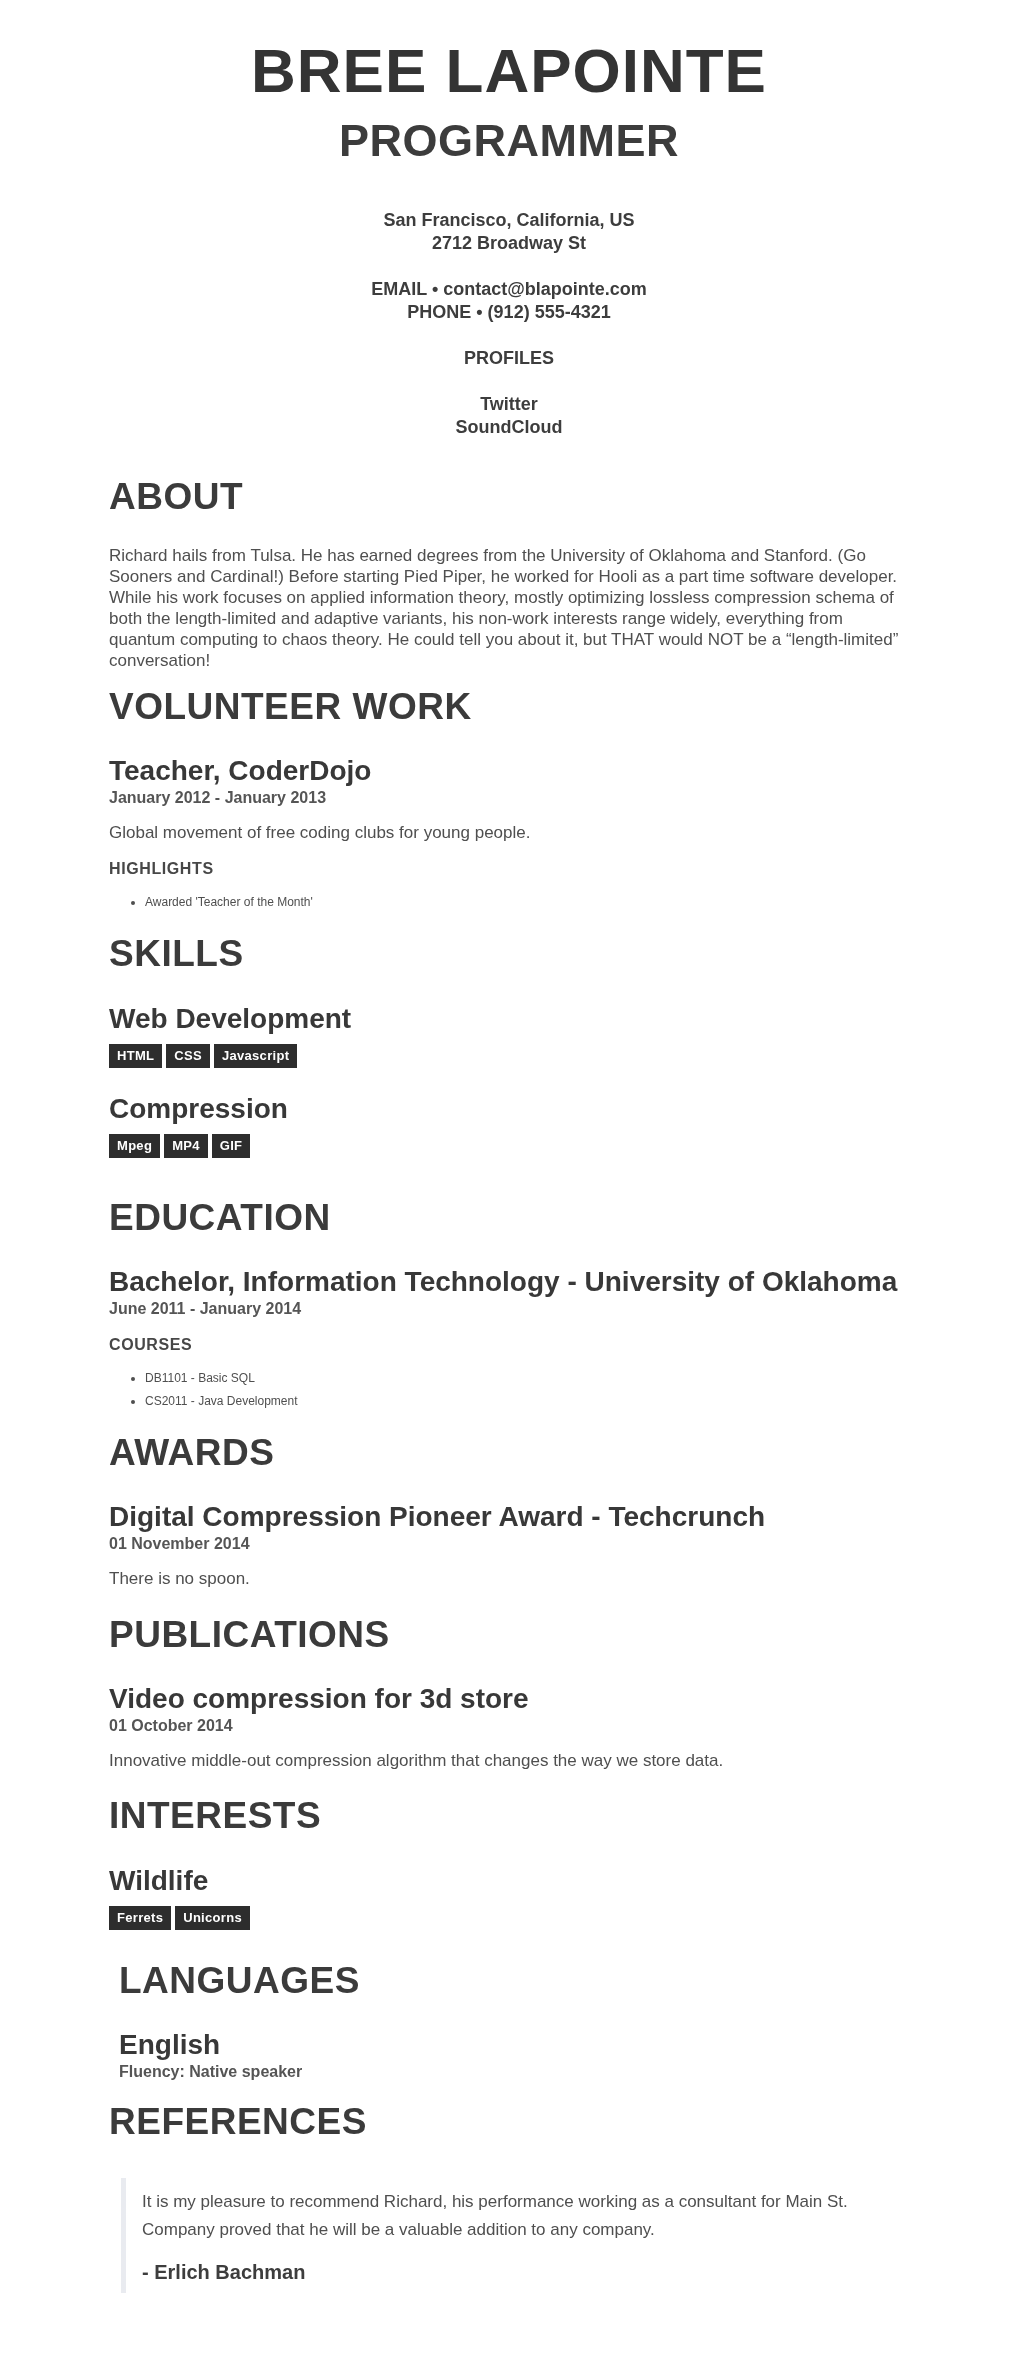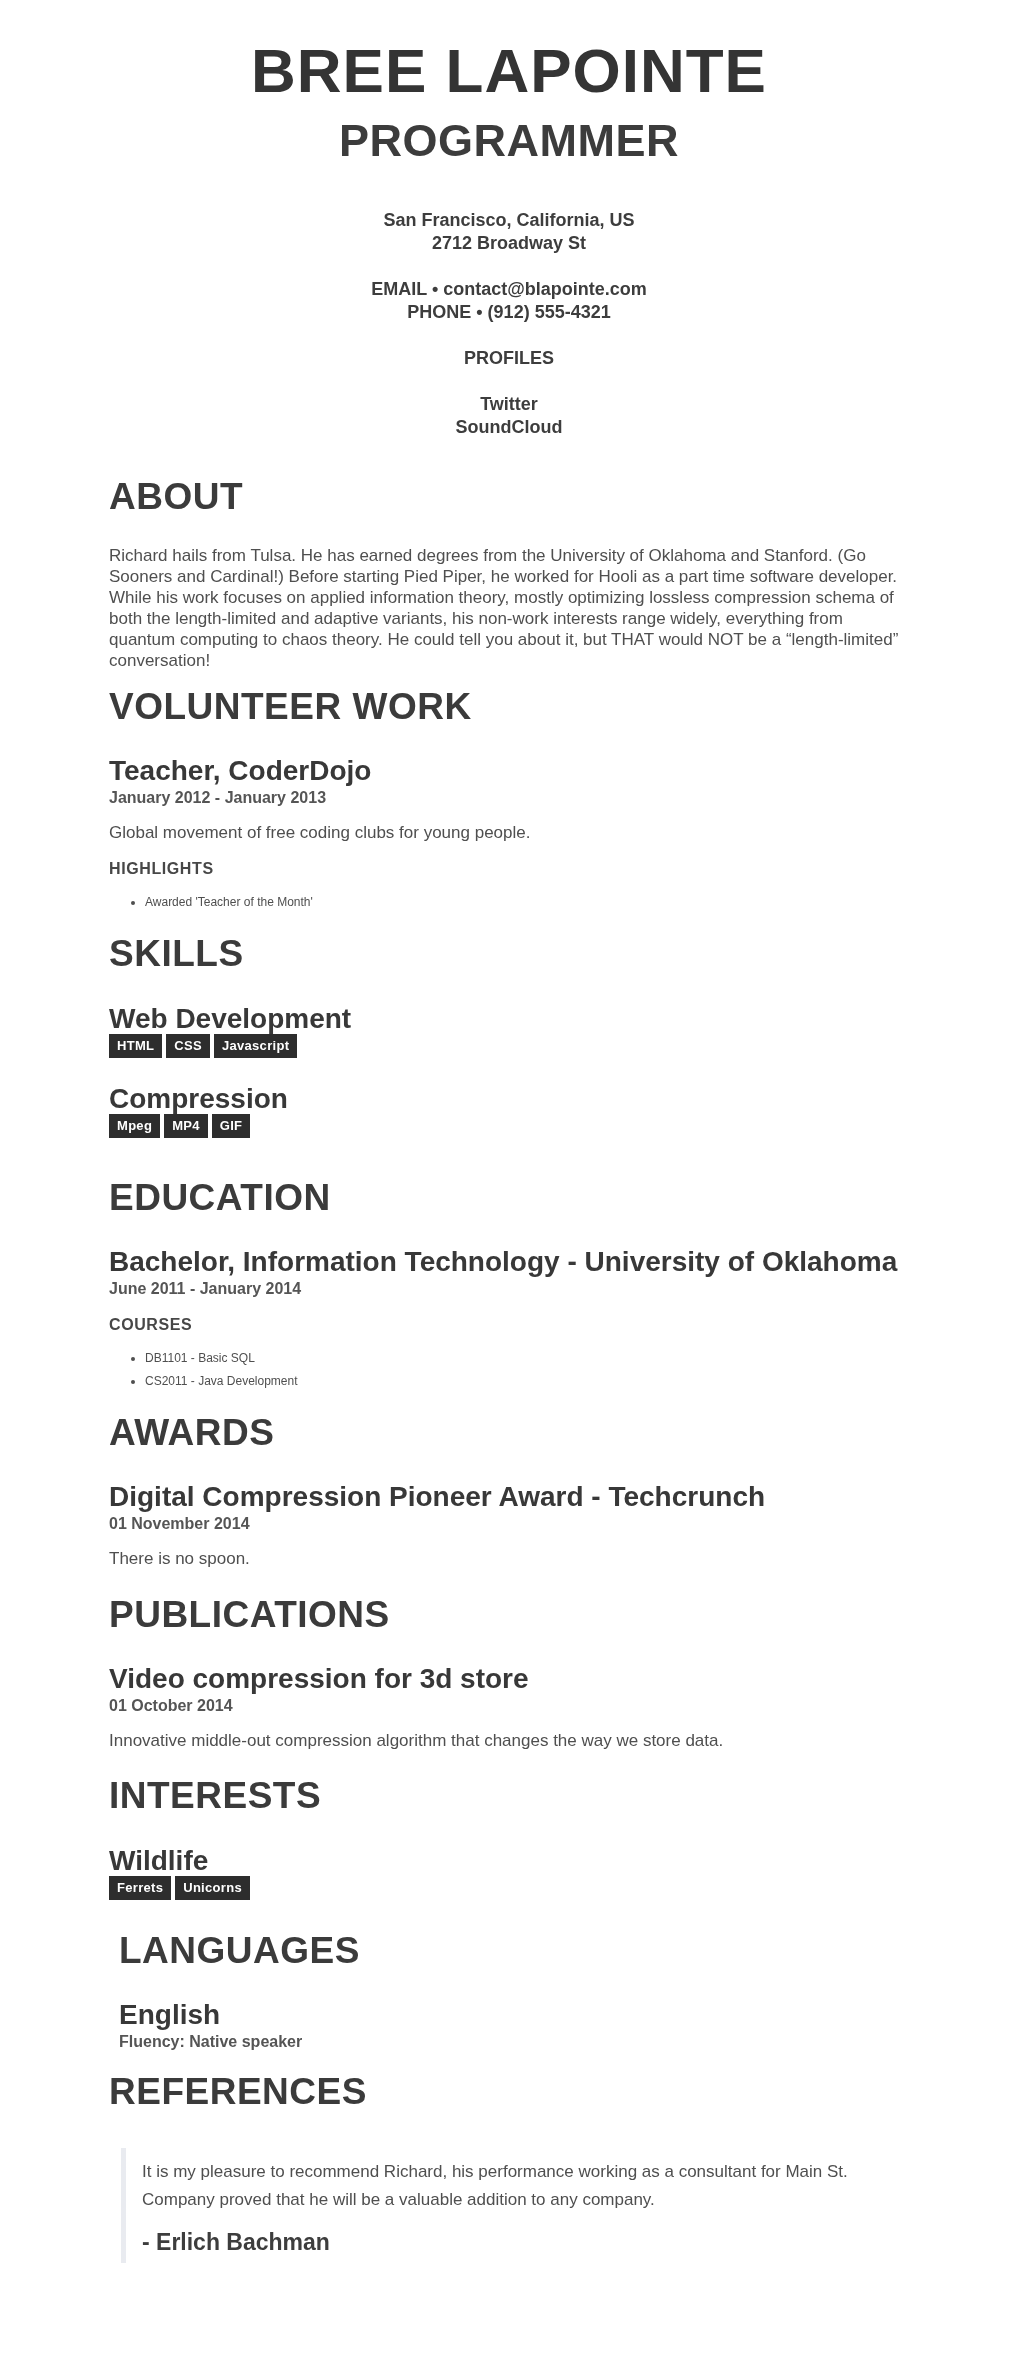--- a/index.html
+++ b/index.html
@@ -98,21 +98,21 @@
     margin: 12px 0 0 0;
     padding: 0 0 0 36px;
   }
   ul.item-list li {
     font-size: 12px;
     line-height: 23px;
     color: #4f4f4f;
   }
 
   
-  .tag-row { font-size: 0; }
+  .tag-row { margin-top: 10px; font-size: 0; }
   .tag {
     display: inline-block;
     background: #2d2d2d;
     color: #ffffff;
     font-size: 13px;
     font-weight: 700;
     letter-spacing: 0.3px;
     line-height: 14px;
     padding: 5px 8px;
     margin-right: 4px;
@@ -125,21 +125,21 @@
     margin: 34px 0 0 12px;
     border-left: 5px solid #e9ebf0;
     padding: 10px 40px 10px 16px;
   }
   .quote-text {
     font-size: 17px;
     line-height: 28px;
     color: #4f4f4f;
   }
   .quote-name {
-    font-size: 23px;
+    font-size: 20px;
     font-weight: 700;
     line-height: 21px;
     color: #3d3d3d;
     margin-top: 18px;
   }
 </style>
 </head>
 <body>
 
 <div class="page">

